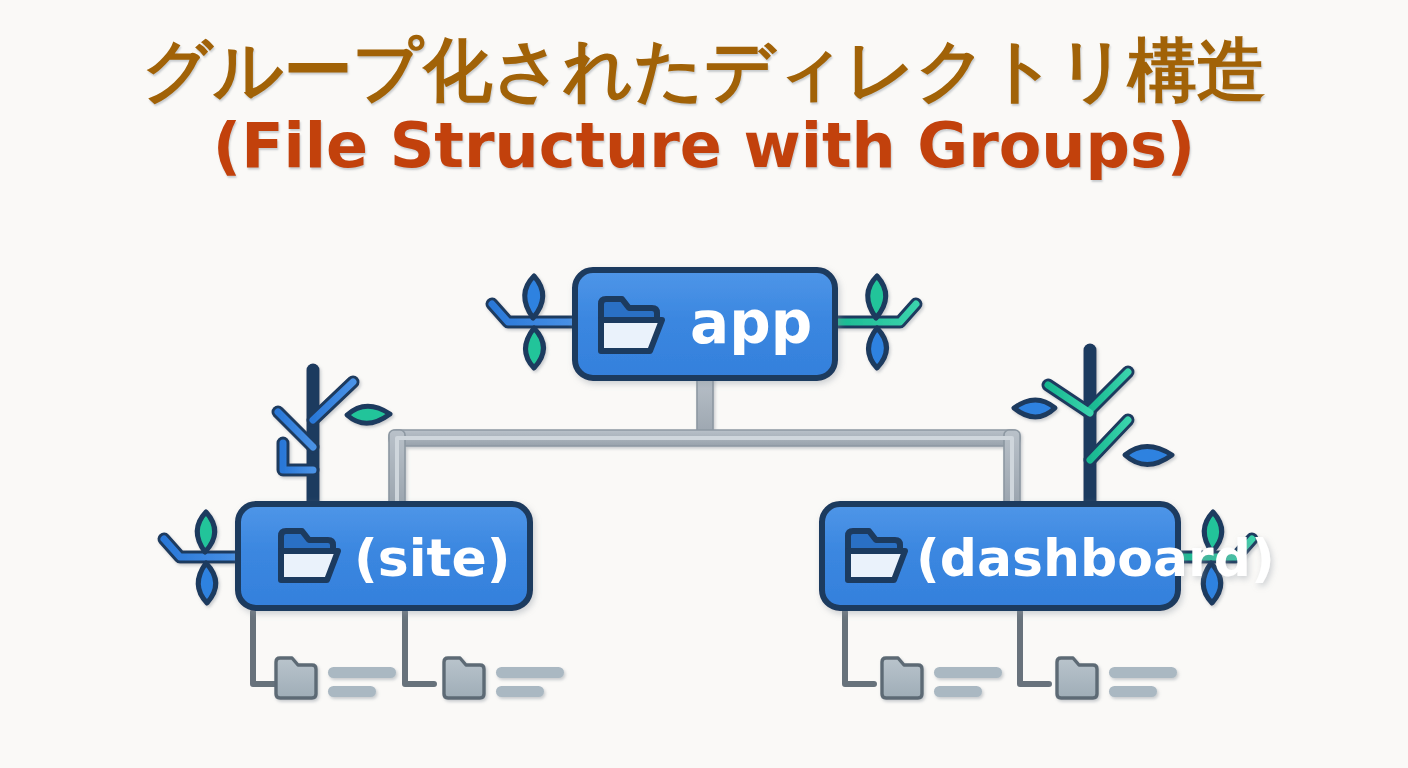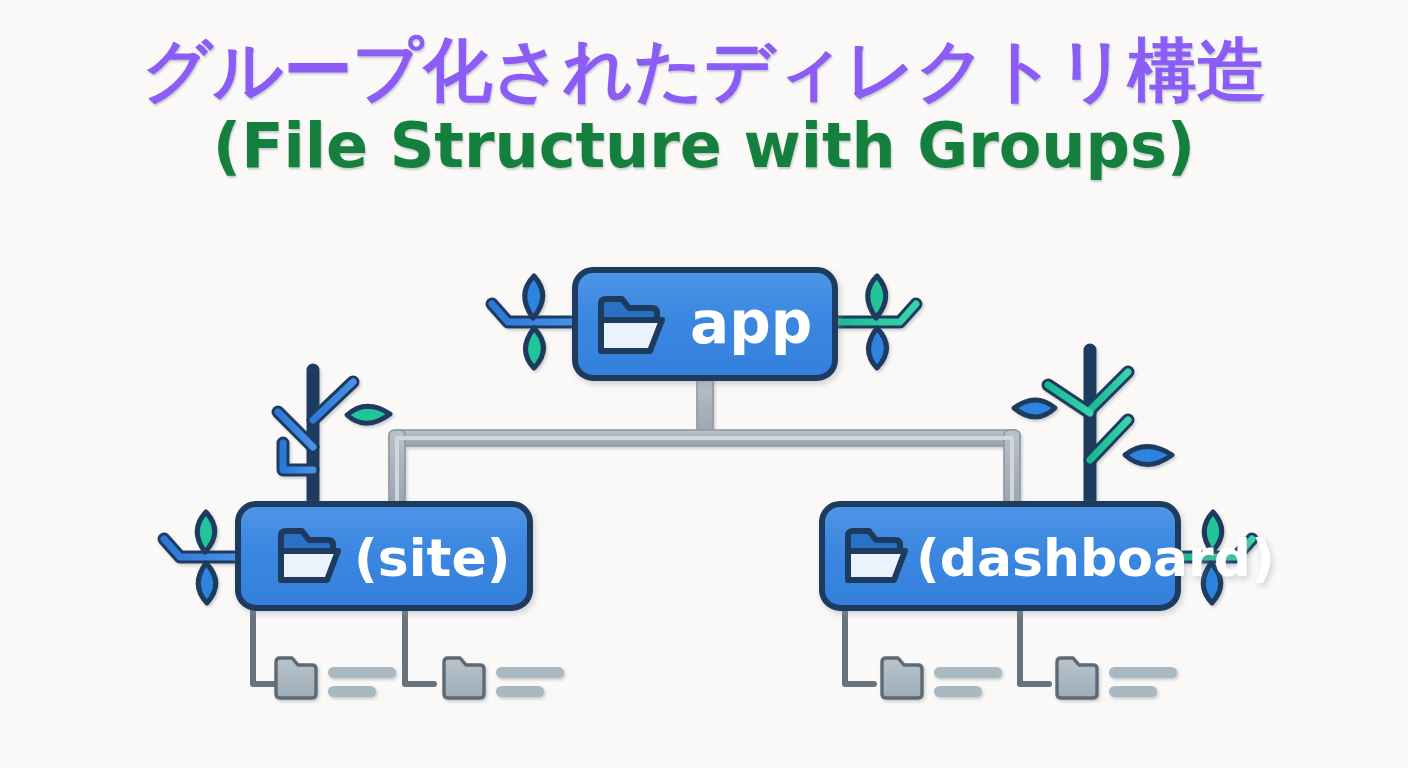--- a/index.html
+++ b/index.html
@@ -32,30 +32,30 @@
     position: absolute;
     left: 0;
     top: 34px;
     width: 1408px;
     text-align: center;
     pointer-events: none;
   }
   .title-line1 {
     font-size: 69px;
     font-weight: 700;
-    color: #8b5cf6;
+    color: #a16207;
     letter-spacing: 0px;
     line-height: 1.05;
     white-space: nowrap;
     text-shadow: 1px 2px 2px rgba(140,148,158,0.45);
   }
   .title-line2 {
     font-size: 62px;
     font-weight: 700;
-    color: #15803d;
+    color: #c2410c;
     line-height: 1.1;
     margin-top: 6px;
     white-space: nowrap;
     text-shadow: 1px 2px 2px rgba(140,148,158,0.45);
   }
   .node-label {
     font-weight: 700;
     fill: #ffffff;
   }
 </style>

